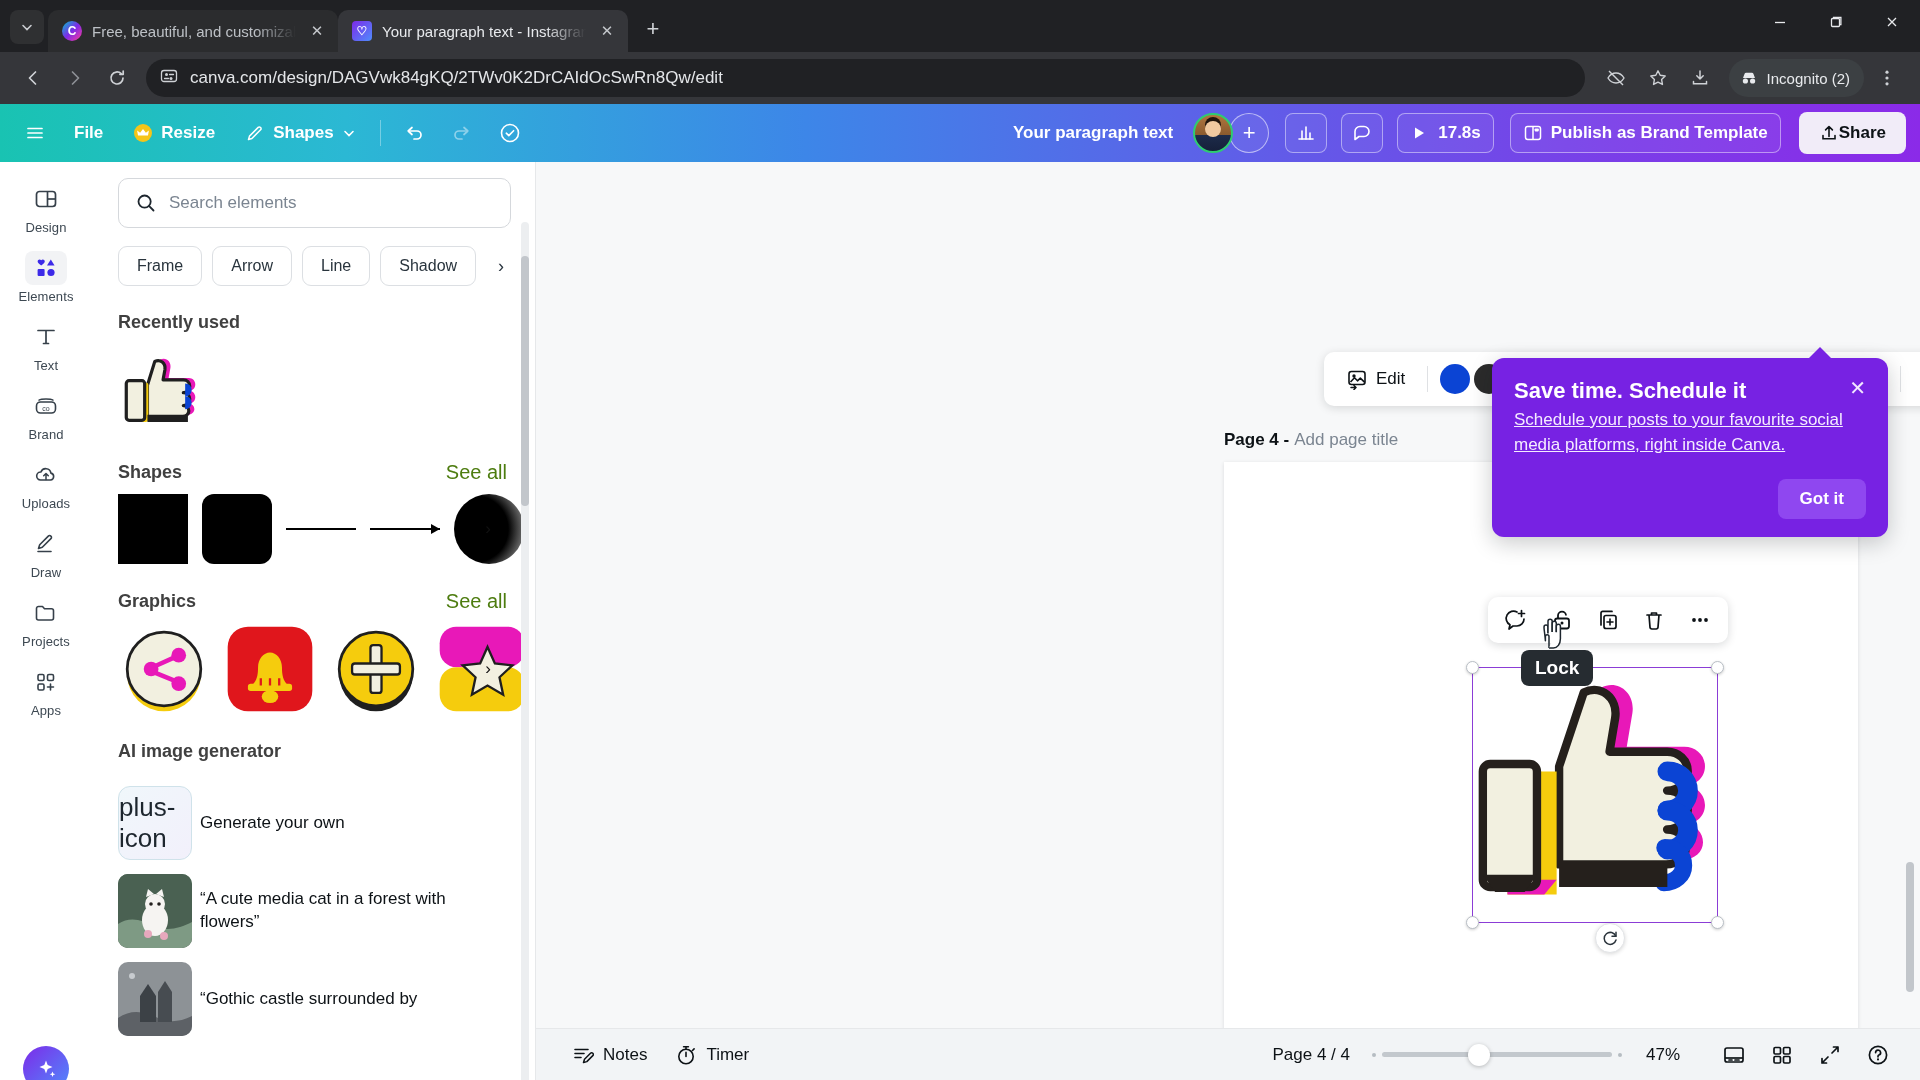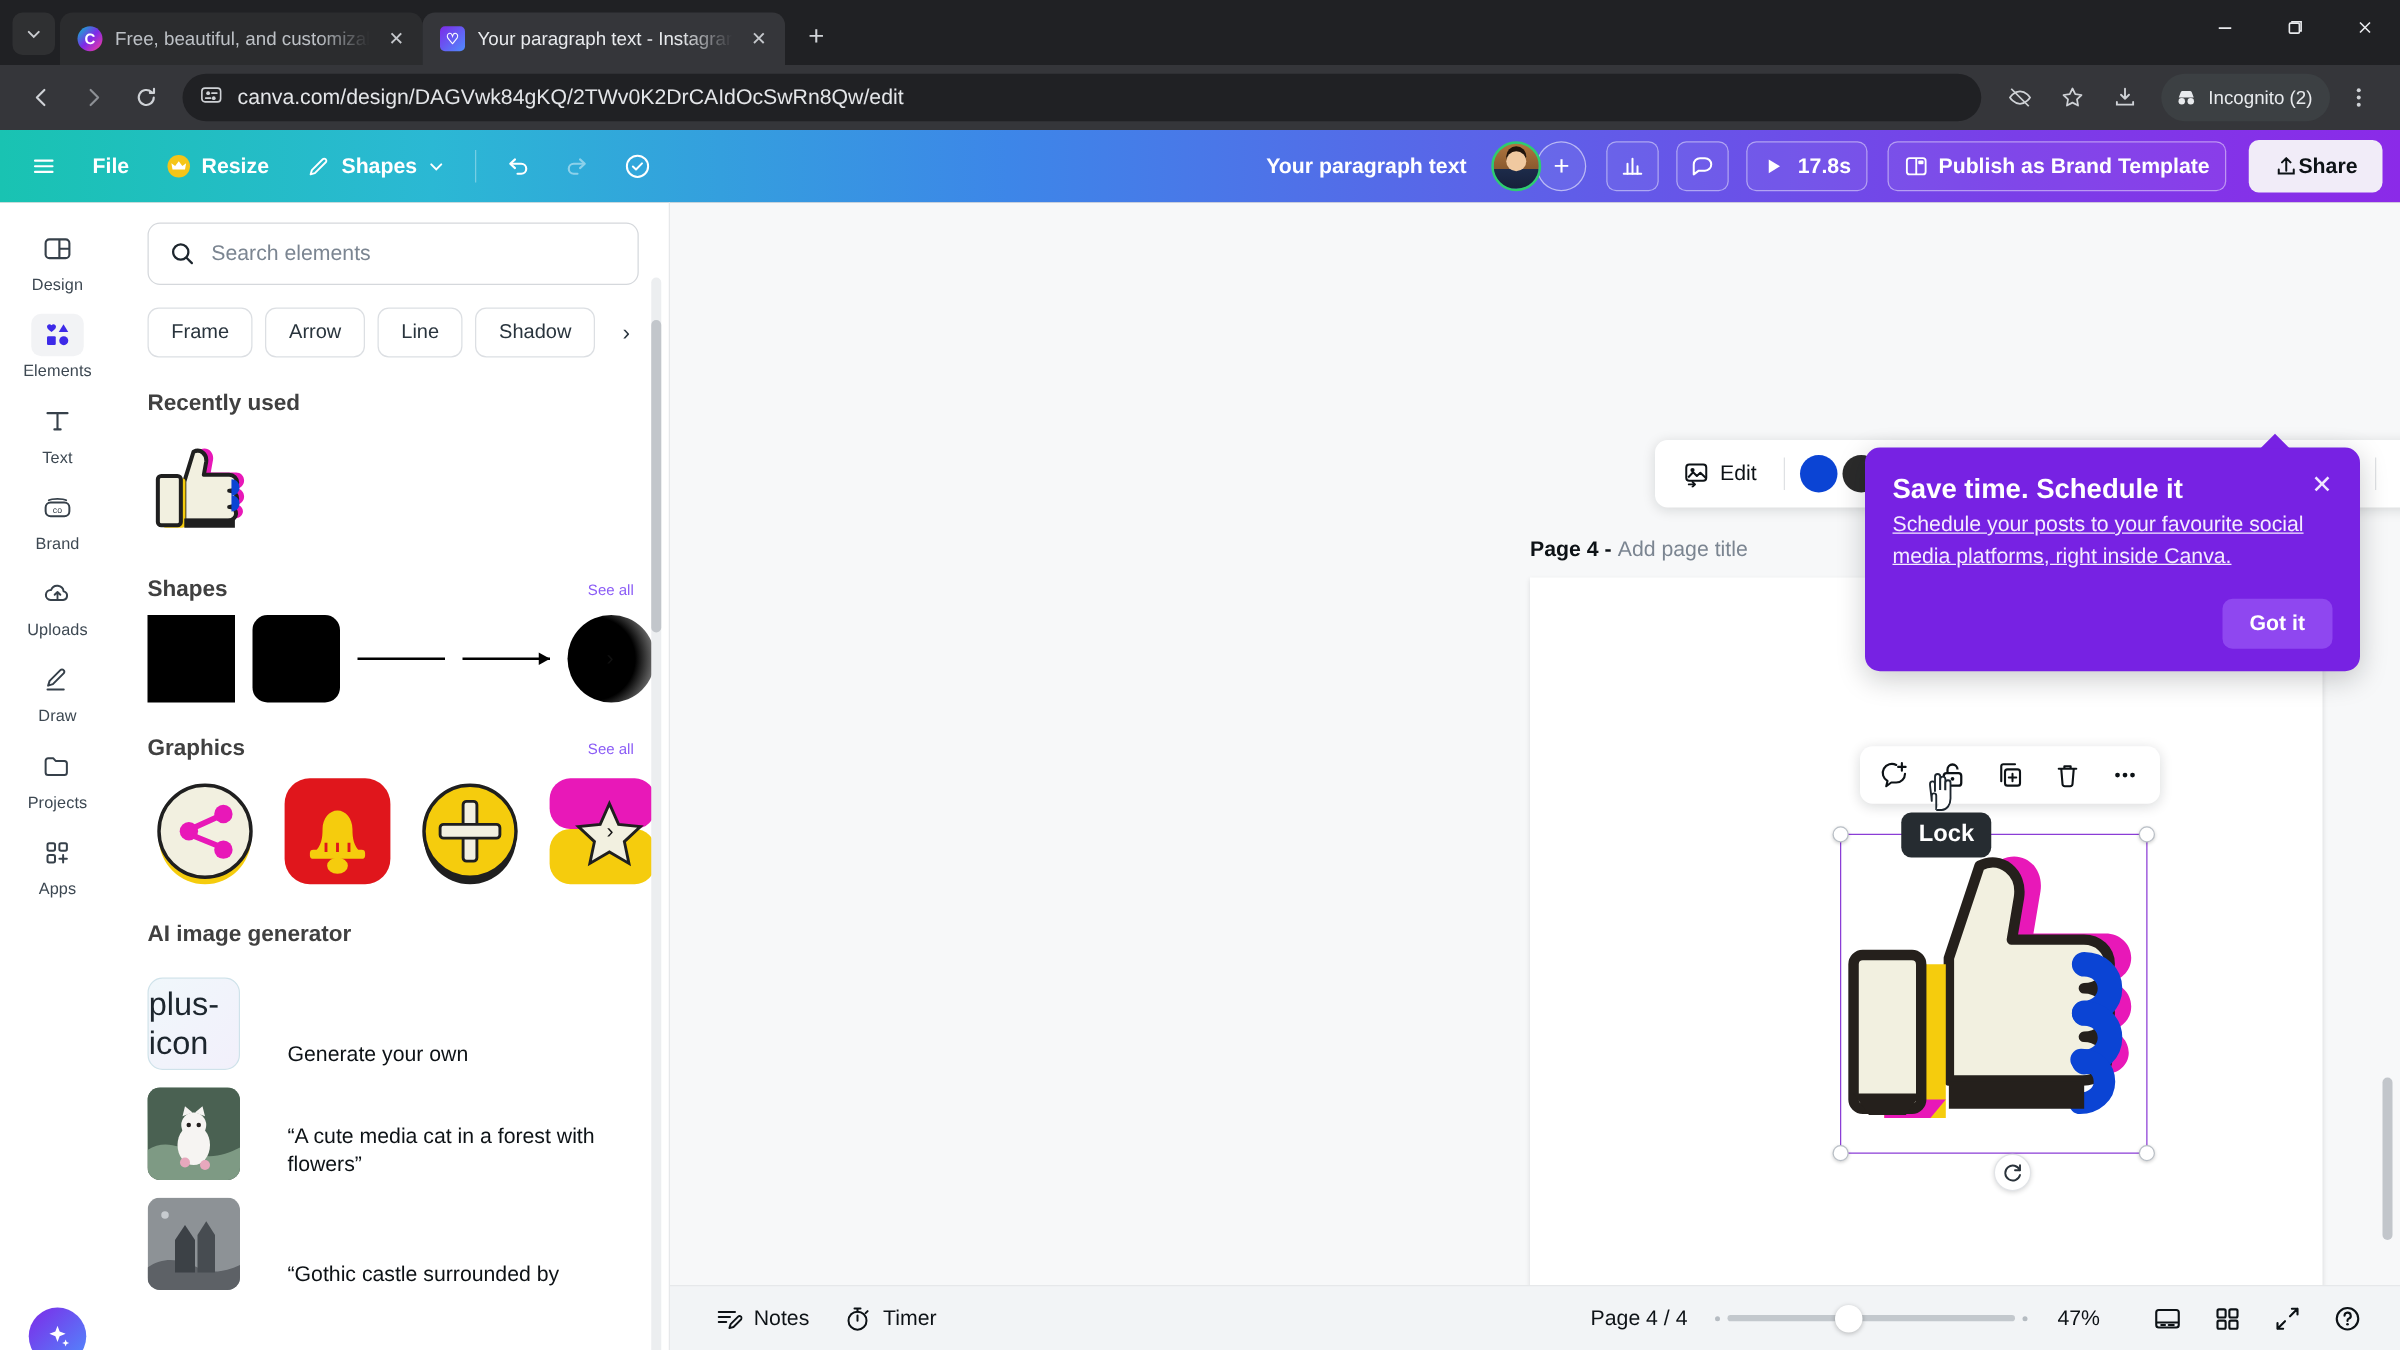--- a/index.html
+++ b/index.html
@@ -191,21 +191,21 @@
   }
   .chip-next {
     width: 30px; height: 40px; display: flex; align-items: center;
     justify-content: center; color: #2b3640; font-size: 18px;
   }
   .sec-head {
     display: flex; align-items: center; justify-content: space-between;
     padding: 26px 28px 10px 26px;
   }
   .sec-title { font-size: 18px; font-weight: bold; color: #404040; }
-  .see-all { font-size: 12px; color: #8b5cf6; }
+  .see-all { font-size: 20px; color: #4d7c0f; }
   .row-items { display: flex; align-items: center; gap: 14px; padding-left: 26px; position: relative; }
   .shape-sq { width: 70px; height: 70px; background: #000; }
   .shape-rr { width: 70px; height: 70px; background: #000; border-radius: 12px; }
   .shape-line { width: 70px; height: 70px; display:flex; align-items:center; }
   .shape-line i { display:block; width:100%; height: 2px; background:#000; }
   .shape-arrow { width: 70px; height: 70px; display:flex; align-items:center; position: relative;}
   .shape-arrow i { display:block; width:100%; height: 2px; background:#000; }
   .shape-arrow::after{
     content:""; position:absolute; right:0; top:50%; transform:translateY(-50%);
     border-left:9px solid #000; border-top:5px solid transparent; border-bottom:5px solid transparent;
@@ -214,21 +214,21 @@
     width: 70px; height: 70px; border-radius: 50%;
     background: radial-gradient(circle at 30% 50%, #000 55%, #bdbdbd 100%);
   }
   .row-next {
     position: absolute; right: 34px; top: 50%; transform: translateY(-50%);
     width: 26px; height: 26px; display:flex; align-items:center; justify-content:center;
     font-size: 17px; color:#111;
   }
   .gfx { width: 92px; height: 92px; flex: none; position: relative; }
 
-  .ai-item { display: flex; align-items: flex-end; gap: 38px; padding: 14px 26px 0 26px; }
+  .ai-item { display: flex; align-items: center; gap: 8px; padding: 14px 26px 0 26px; }
   .ai-gen-box {
     width: 74px; height: 74px; border-radius: 12px; flex: none;
     background: linear-gradient(135deg,#f0f7fb,#f2f0fb);
     border: 1px solid #cfe2ea;
     display: flex; align-items: center; justify-content: center;
     font-size: 26px; color: #1d262e;
   }
   .ai-thumb { width: 74px; height: 74px; border-radius: 10px; flex: none; }
   .ai-label { font-size: 17px; color: #0d1216; line-height: 1.35; max-width: 290px; }
   .panel-scroll {

